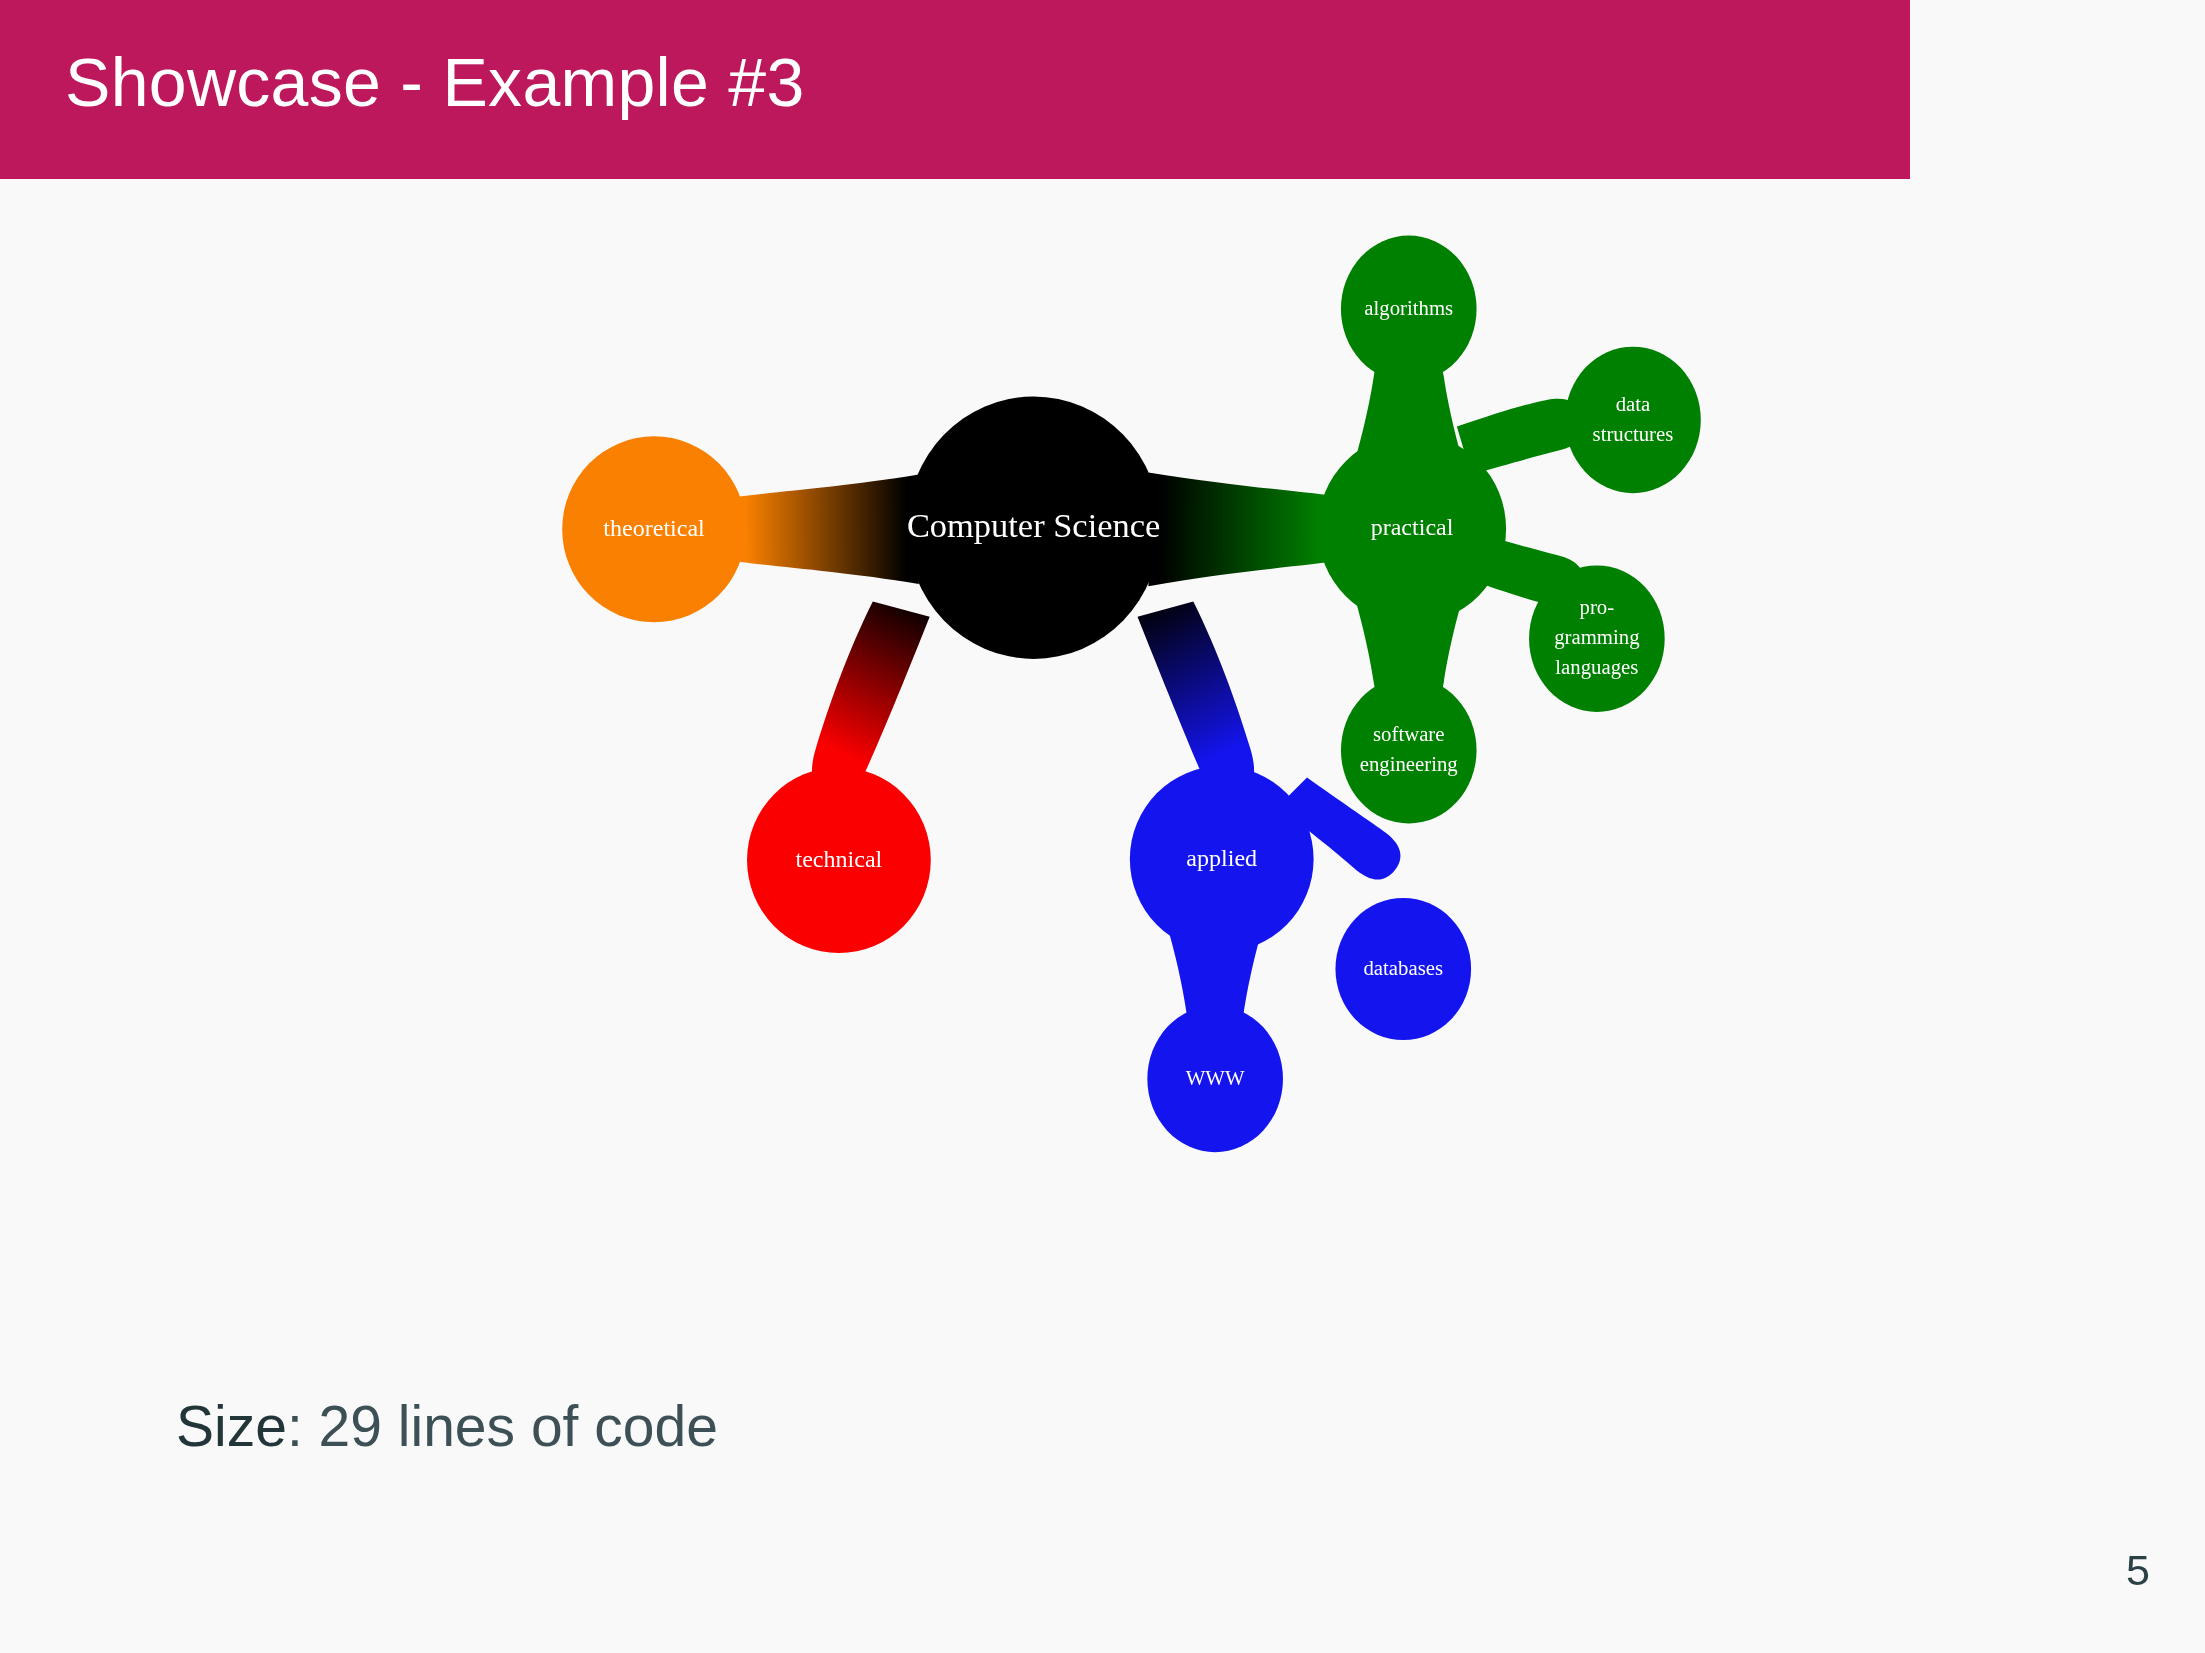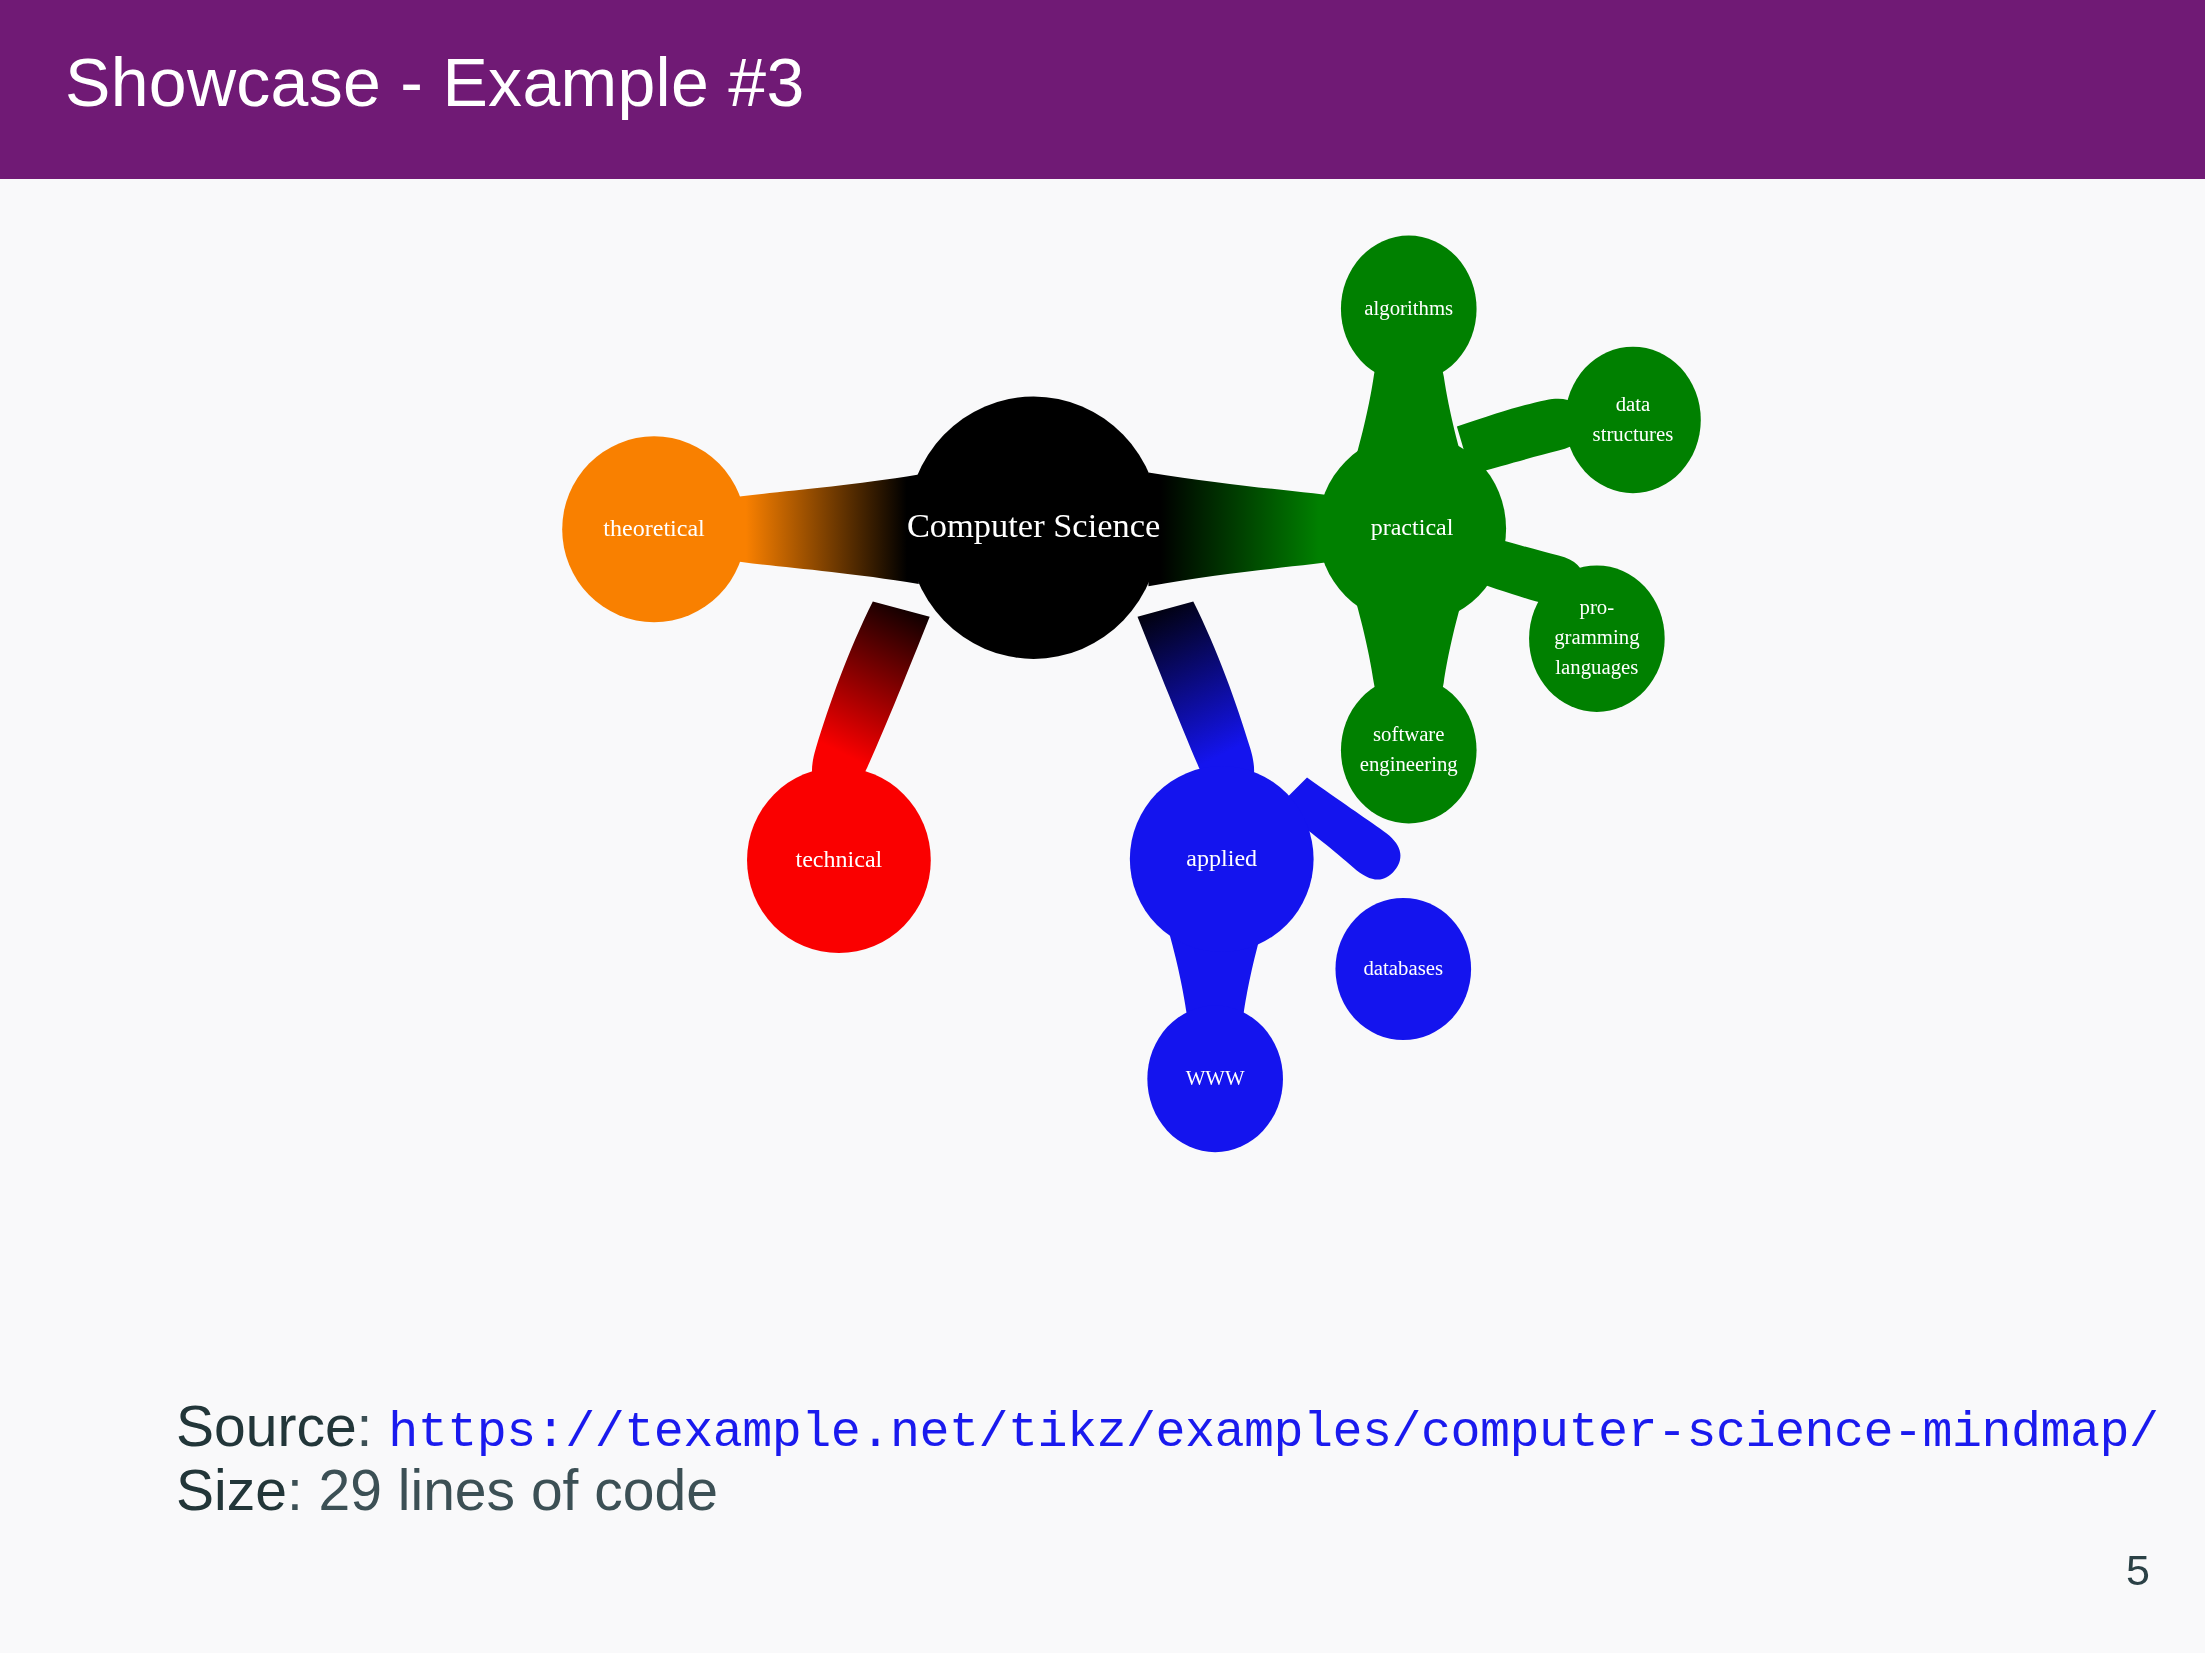--- a/index.html
+++ b/index.html
@@ -12,23 +12,23 @@
     background: #f9f9fa;
     font-family: "Liberation Sans", sans-serif;
     overflow: hidden;
     position: relative;
   }
 
   
   #slide-header {
     position: absolute;
     left: 0; top: 0;
-    width: 2205px;
+    width: 1910px;
     height: 179px;
-    background: #701a75;
+    background: #be185d;
     text-align: center;
   }
   #slide-title {
     position: absolute;
     left: 65px;
     top: 48px;
     font-size: 68px;
     line-height: 1.0;
     color: #ffffff;
     letter-spacing: 0.3px;
@@ -215,18 +215,17 @@
     </g>
 
     <g>
       <ellipse cx="1890" cy="637" rx="232" ry="240" fill="#000000"></ellipse>
       <text class="node-label root-label" x="1890" y="640">Computer Science</text>
     </g>
   </svg>
 </div>
 
 <div id="source-block">
-  <div id="source-line"><span class="label-strong">Source</span><span class="label-plain">: </span><span id="source-url">https://texample.net/tikz/examples/computer-science-mindmap/</span></div>
   <div id="size-line"><span class="label-strong">Size</span><span class="label-plain">: </span><span id="size-value">29 lines of code</span></div>
 </div>
 
 <div id="page-number">5</div>
 
 
 </body></html>

